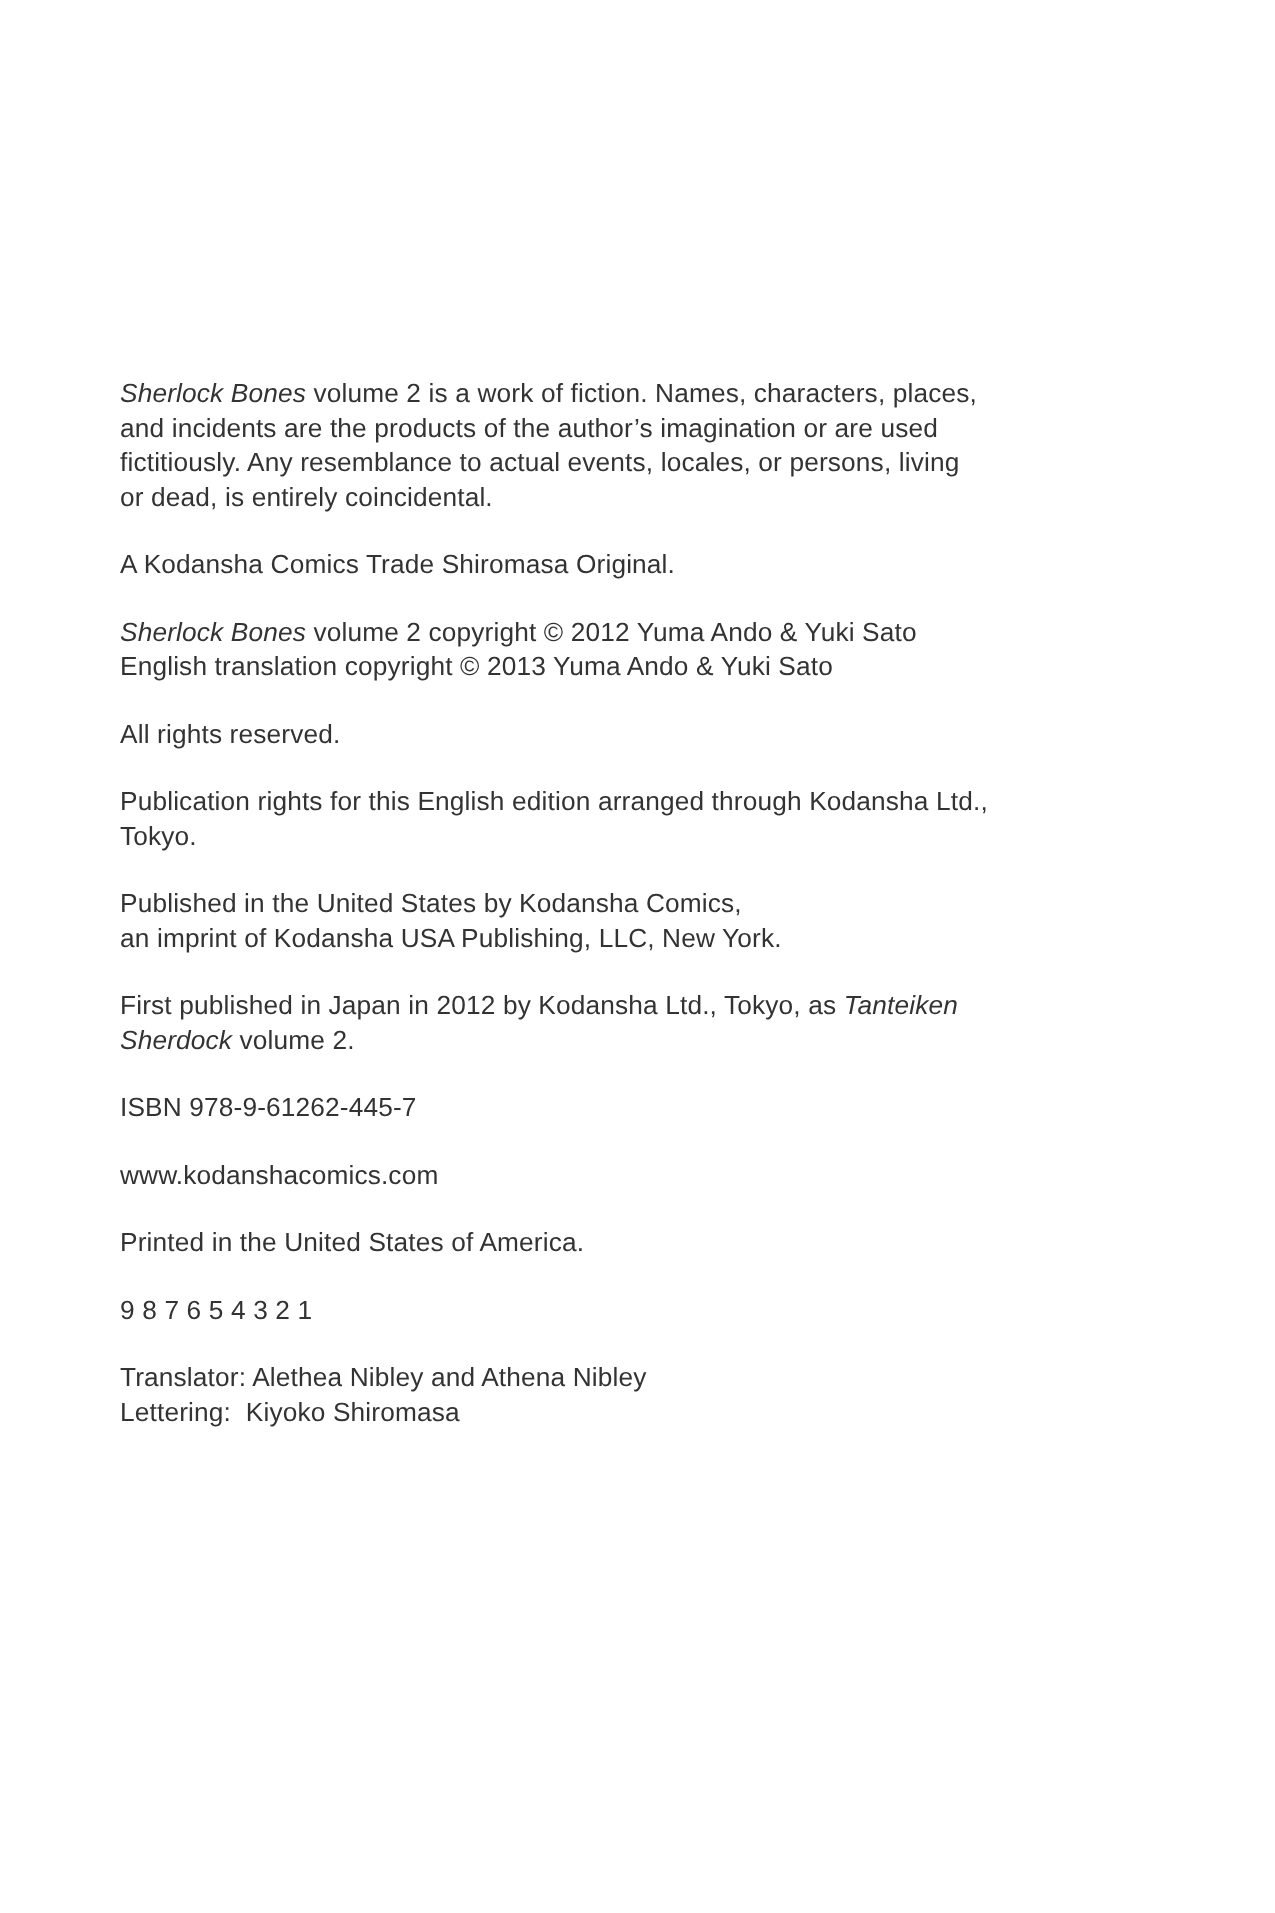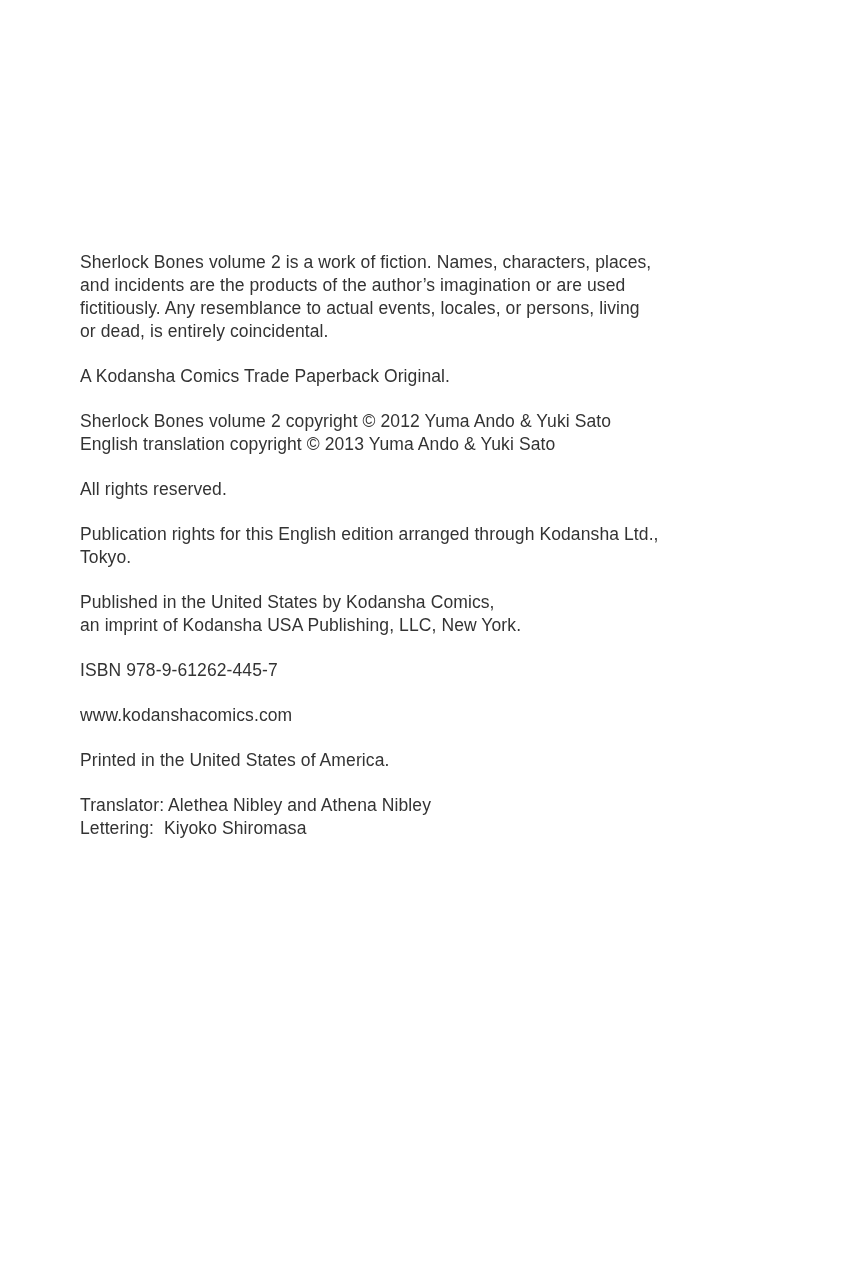--- a/index.html
+++ b/index.html
@@ -16,40 +16,42 @@
     padding: 251px 78px 0 80px;
     color: #333333;
   }
   .page p {
     margin: 0 0 22px 0;
     font-size: 17.5px;
     line-height: 23px;
     white-space: pre-wrap;
     letter-spacing: 0.1px;
   }
-  .it { }
+  .it { font-style: italic; }
 </style>
 </head>
 <body>
 
 <div class="page">
   <p><span class="it">Sherlock Bones</span><span> volume 2 is a work of fiction. Names, characters, places,</span><br><span>and incidents are the products of the author’s imagination or are used</span><br><span>fictitiously. Any resemblance to actual events, locales, or persons, living</span><br><span>or dead, is entirely coincidental.</span></p>
 
-  <p>A Kodansha Comics Trade Paperback Original.</p>
+  <p>A Kodansha Comics Trade Shiromasa Original.</p>
 
   <p><span class="it">Sherlock Bones</span><span> volume 2 copyright © 2012 Yuma Ando &amp; Yuki Sato</span><br><span>English translation copyright © 2013 Yuma Ando &amp; Yuki Sato</span></p>
 
   <p>All rights reserved.</p>
 
   <p><span>Publication rights for this English edition arranged through Kodansha Ltd.,</span><br><span>Tokyo.</span></p>
 
   <p><span>Published in the United States by Kodansha Comics,</span><br><span>an imprint of Kodansha USA Publishing, LLC, New York.</span></p>
 
+  <p><span>First published in Japan in 2012 by Kodansha Ltd., Tokyo, as </span><span class="it">Tanteiken</span><br><span class="it">Sherdock</span><span> volume 2.</span></p>
 
   <p>ISBN 978-9-61262-445-7</p>
 
   <p>www.kodanshacomics.com</p>
 
   <p>Printed in the United States of America.</p>
 
+  <p>9 8 7 6 5 4 3 2 1</p>
 
   <p><span>Translator: Alethea Nibley and Athena Nibley</span><br><span>Lettering:  Kiyoko Shiromasa</span></p>
 </div>
 
 </body></html>

